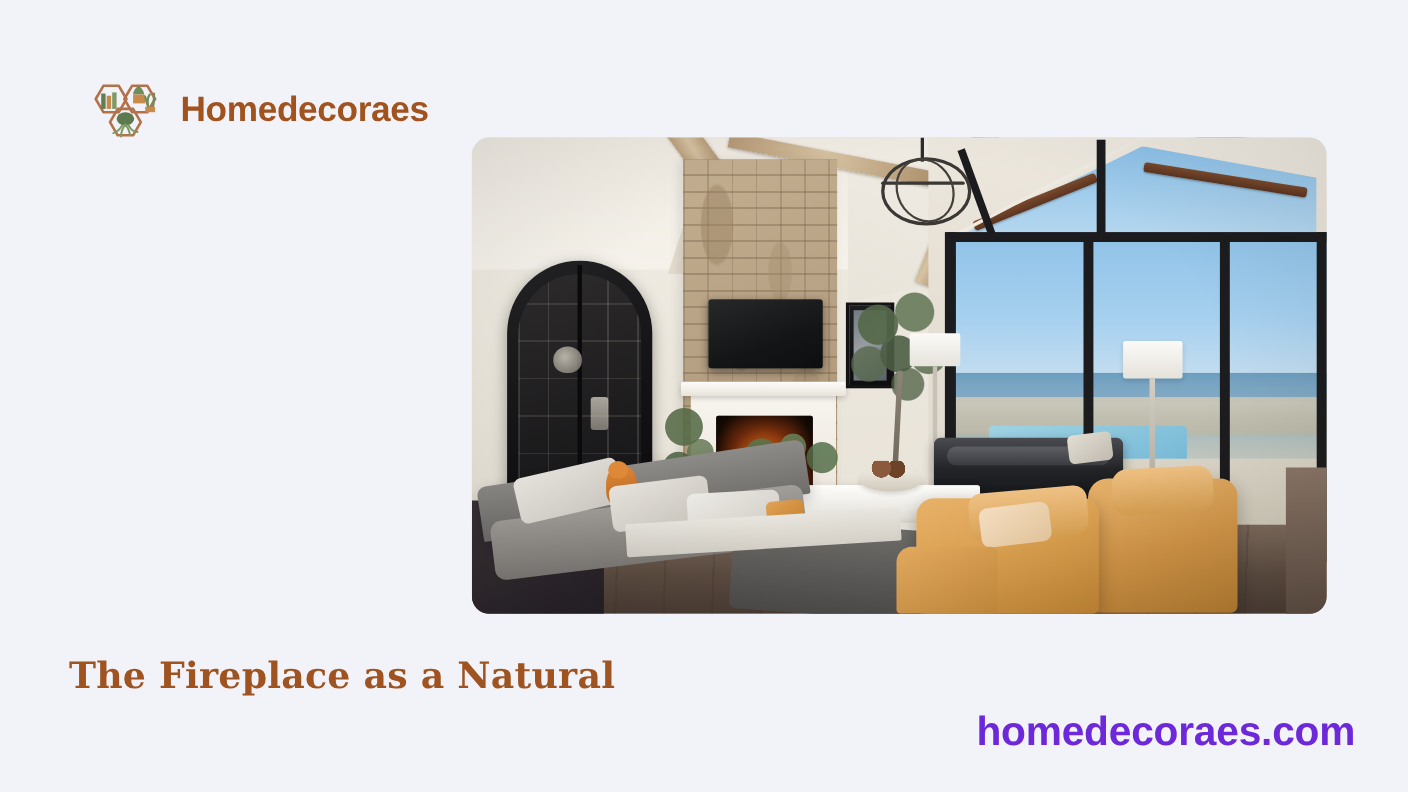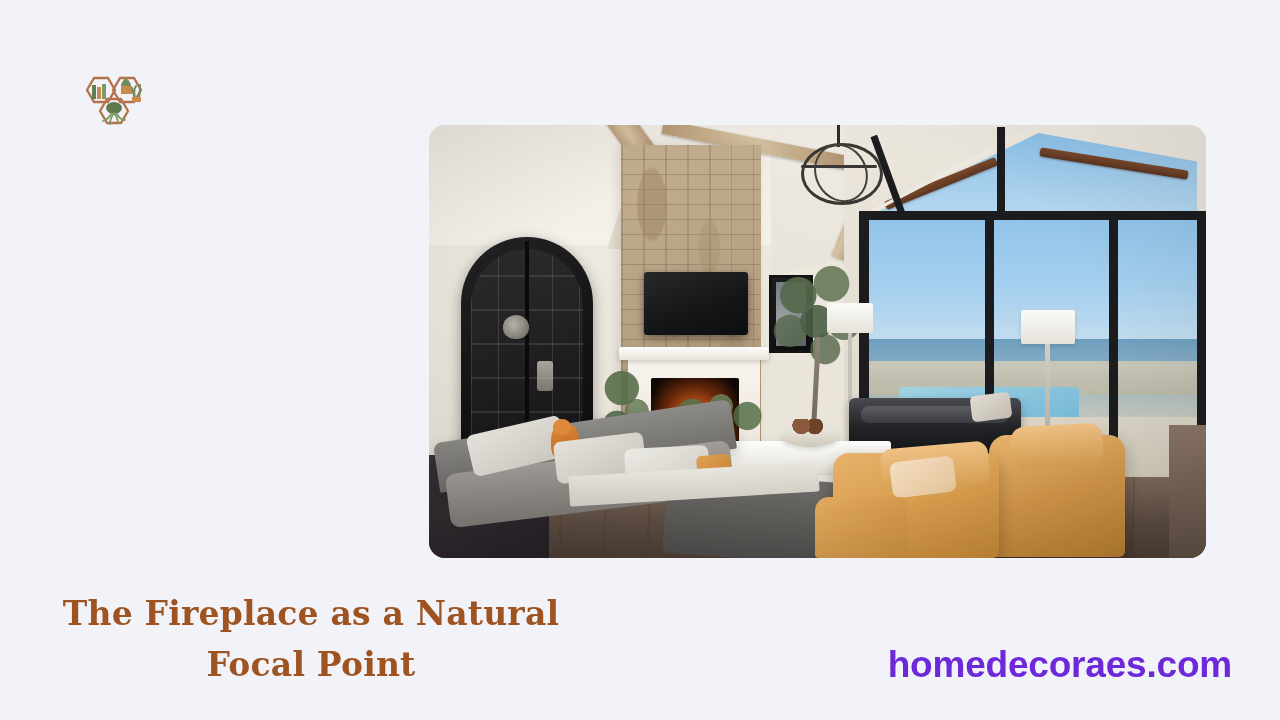--- a/index.html
+++ b/index.html
@@ -548,20 +548,21 @@
     </g>
     <g>
       <path d="M58 18c-2 3-2 8-1 12M62 17c0 5 0 9-1 12M54 20c1 4 2 8 3 10" stroke="#6f8d5c" stroke-width="2" fill="none" stroke-linecap="round"></path>
       <rect x="54" y="29" width="9" height="5" fill="#c98b4b"></rect>
     </g>
     <g>
       <ellipse cx="36" cy="40" rx="8" ry="6" fill="#5d7a4f"></ellipse>
       <path d="M36 45c-3 4-4 8-4 11M36 45c3 4 4 8 4 10M33 46c-2 4-5 6-8 7M39 46c2 4 5 6 8 6" stroke="#7d9a63" stroke-width="1.8" fill="none" stroke-linecap="round"></path>
     </g>
   </svg>
+  <span class="brand-name">Homedecoraes</span>
 </div>
 
 <div class="photo-card">
   <div class="photo-scene">
 
     <div class="wall-main"></div>
     <div class="ceiling-slope"></div>
     <div class="ceiling-right"></div>
 
     <div class="beam beam-a"></div>
@@ -652,16 +653,15 @@
     <div class="chair-a-back"></div>
     <div class="chair-a-cush"></div>
     <div class="chair-a-arm"></div>
 
     <div class="photo-vignette"></div>
   </div>
 </div>
 
 <div class="caption">
   <span>The Fireplace as a Natural</span><br>
-  <span>Focal Point</span>
 </div>
 
 <div class="site-url">homedecoraes.com</div>
 
 </body></html>

